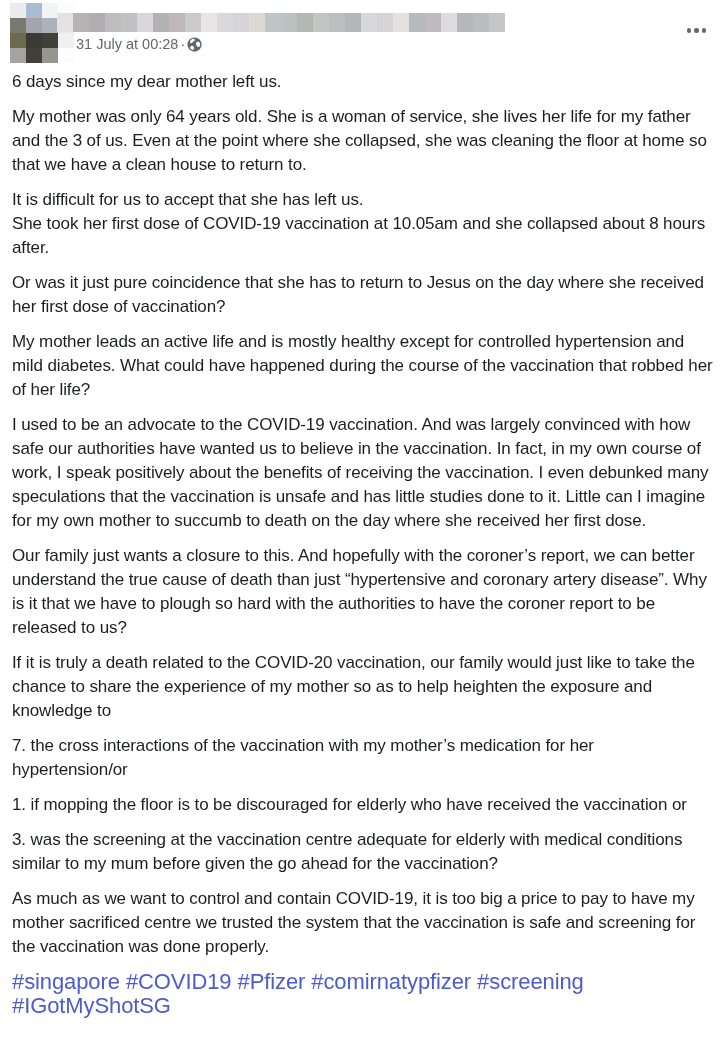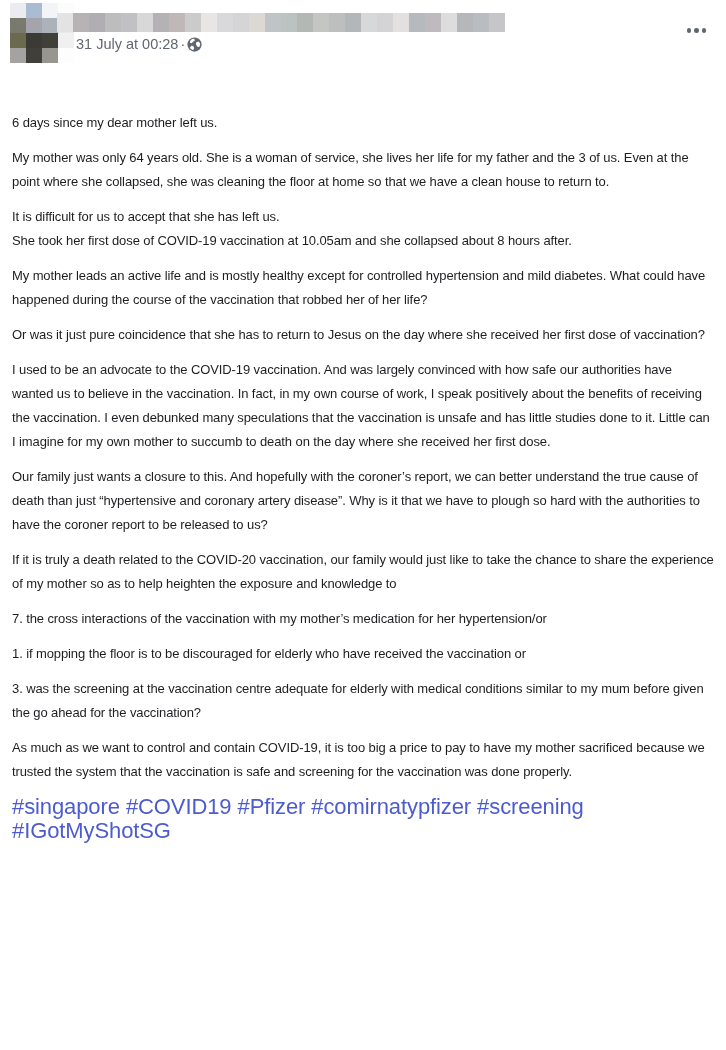--- a/index.html
+++ b/index.html
@@ -38,23 +38,22 @@
   .globe{display:inline-flex;align-items:center;color:var(--dots);}
   .menu-btn{
     position:absolute;right:18px;top:22px;
     background:none;border:none;padding:6px 2px;cursor:pointer;
     display:flex;gap:3px;align-items:center;
   }
   .menu-btn span{width:4.5px;height:4.5px;border-radius:50%;background:var(--dots);display:block;}
   
   .content{
     padding:4px 12px 0 12px;
-    font-size:13px;line-height:24px;color:var(--body-text);
+    font-size:17px;line-height:24px;color:var(--body-text);
     letter-spacing:-0.1px;
-    margin-top:41px;
   }
   .content p.para{margin:0 0 11px 0;white-space:pre-line;}
   .tags{padding:0 12px 14px 12px;font-size:22px;line-height:24px;letter-spacing:-0.1px;}
   .tags a{color:var(--hashtag);text-decoration:none;cursor:pointer;}
 </style>
 </head>
 <body>
 
 <div class="post">
 
@@ -127,26 +126,26 @@
       <span></span>
       <span></span>
     </button>
   </div>
 
   <div class="content" id="postText">
       <p class="para">6 days since my dear mother left us.</p>
       <p class="para">My mother was only 64 years old. She is a woman of service, she lives her life for my father and the 3 of us. Even at the point where she collapsed, she was cleaning the floor at home so that we have a clean house to return to.</p>
       <p class="para">It is difficult for us to accept that she has left us.
 She took her first dose of COVID-19 vaccination at 10.05am and she collapsed about 8 hours after.</p>
+      <p class="para">Or was it just pure coincidence that she has to return to Jesus on the day where she received her first dose of vaccination?</p>
       <p class="para">My mother leads an active life and is mostly healthy except for controlled hypertension and mild diabetes. What could have happened during the course of the vaccination that robbed her of her life?</p>
-      <p class="para">Or was it just pure coincidence that she has to return to Jesus on the day where she received her first dose of vaccination?</p>
       <p class="para">I used to be an advocate to the COVID-19 vaccination. And was largely convinced with how safe our authorities have wanted us to believe in the vaccination. In fact, in my own course of work, I speak positively about the benefits of receiving the vaccination. I even debunked many speculations that the vaccination is unsafe and has little studies done to it. Little can I imagine for my own mother to succumb to death on the day where she received her first dose.</p>
       <p class="para">Our family just wants a closure to this. And hopefully with the coroner’s report, we can better understand the true cause of death than just “hypertensive and coronary artery disease”. Why is it that we have to plough so hard with the authorities to have the coroner report to be released to us?</p>
       <p class="para">If it is truly a death related to the COVID-20 vaccination, our family would just like to take the chance to share the experience of my mother so as to help heighten the exposure and knowledge to</p>
       <p class="para">7. the cross interactions of the vaccination with my mother’s medication for her hypertension/or</p>
       <p class="para">1. if mopping the floor is to be discouraged for elderly who have received the vaccination or</p>
       <p class="para">3. was the screening at the vaccination centre adequate for elderly with medical conditions similar to my mum before given the go ahead for the vaccination?</p>
-      <p class="para">As much as we want to control and contain COVID-19, it is too big a price to pay to have my mother sacrificed because we trusted the system that the vaccination is safe and screening for the vaccination was done properly.</p>
+      <p class="para">As much as we want to control and contain COVID-19, it is too big a price to pay to have my mother sacrificed centre we trusted the system that the vaccination is safe and screening for the vaccination was done properly.</p>
     </div>
 
   <div class="tags" id="hashtagRow"><a href="#">#singapore</a> <a href="#">#COVID19</a> <a href="#">#Pfizer</a> <a href="#">#comirnatypfizer</a> <a href="#">#screening</a> <a href="#">#IGotMyShotSG</a></div>
 
 </div>
 
 </body></html>

